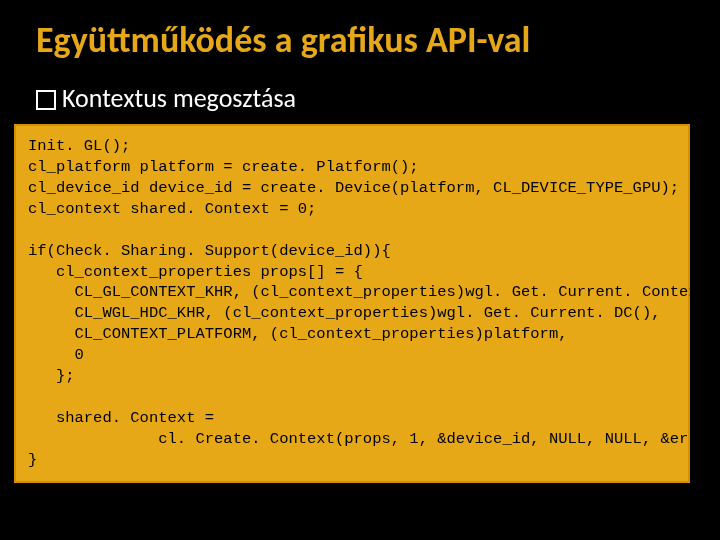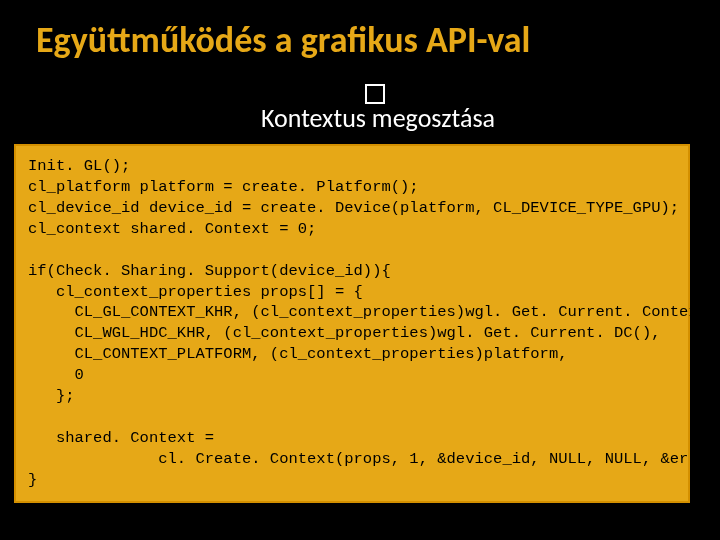--- a/index.html
+++ b/index.html
@@ -23,21 +23,20 @@
     font-weight: 700;
     padding: 18px 0 4px 36px;
     letter-spacing: 0px;
   }
   .subtitle-row {
     display: flex;
     align-items: center;
     padding: 16px 0 10px 36px;
     color: #fff;
     font-size: 26px;
-    flex-direction: column;
   }
   .bullet-box {
     width: 20px;
     height: 20px;
     border: 2px solid #fff;
     display: inline-block;
     margin-right: 6px;
     box-sizing: border-box;
     position: relative;
     top: 2px;

